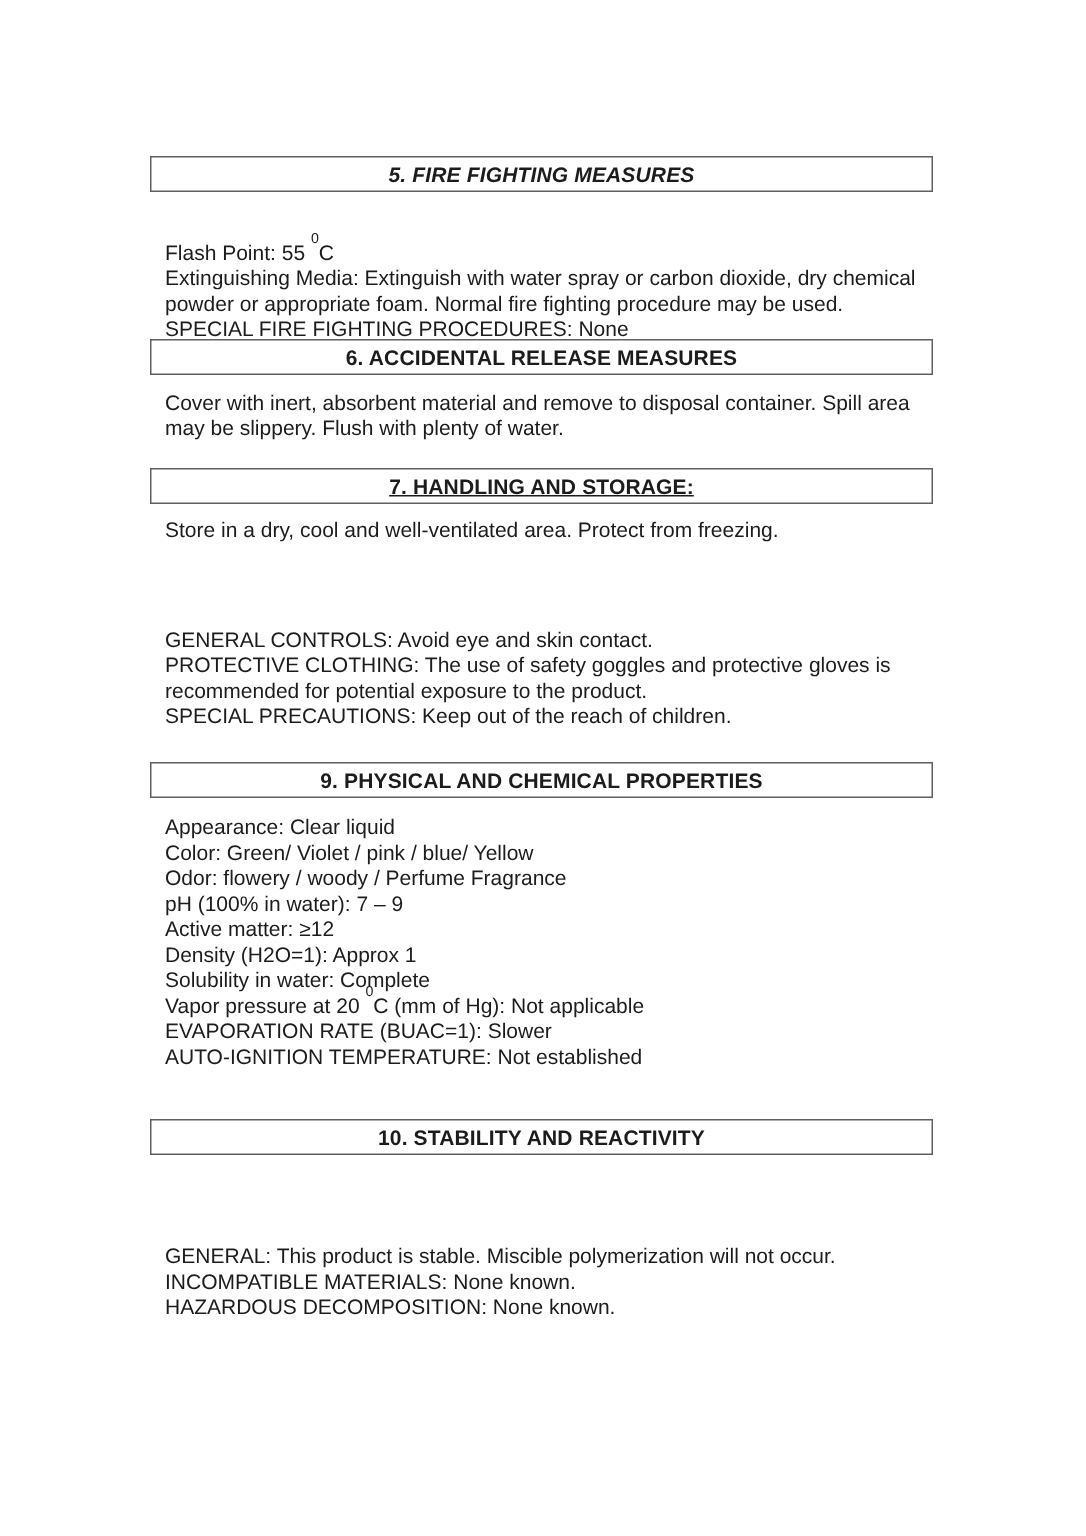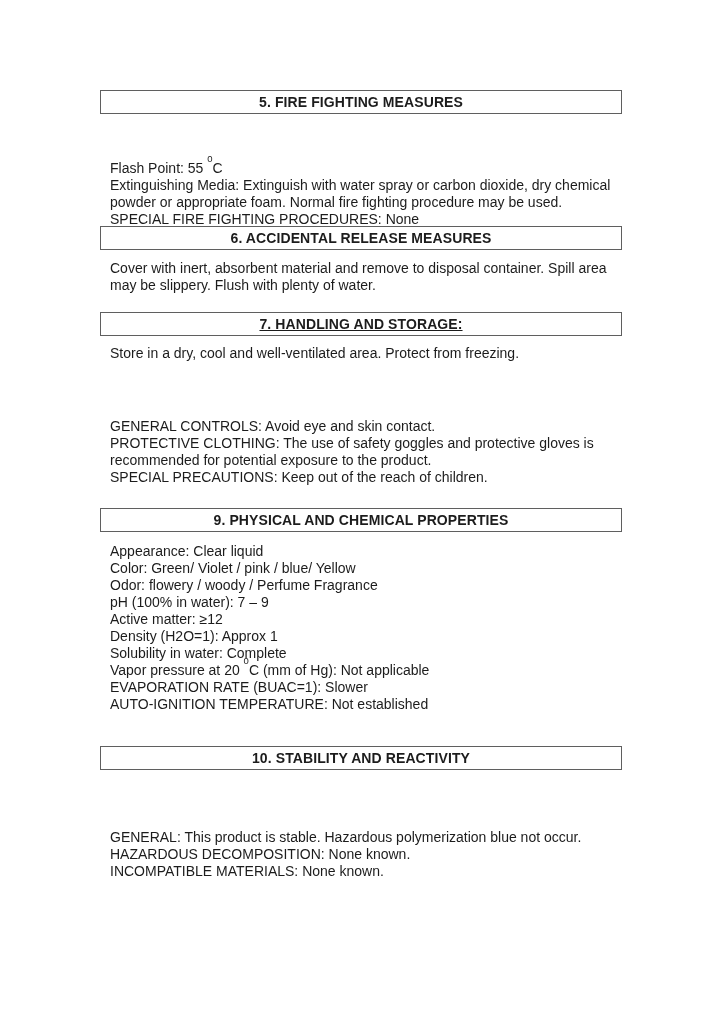--- a/index.html
+++ b/index.html
@@ -46,21 +46,21 @@
   .para {
     white-space: normal;
   }
   sup.deg {
     font-size: 9.5px;
     position: relative;
     top: -5px;
     line-height: 0;
   }
   
-  #hdr-5  { top: 90px; }
+  #hdr-5  { top: 104px; font-style: italic; }
   #body-5 { top: 118px; margin-top: 42px; }
   #hdr-6  { top: 226px; }
   #body-6 { top: 260px; }
   #hdr-7  { top: 312px; text-decoration: underline; }
   #body-7 { top: 345px; }
   #hdr-8  { top: 382px; }
   #body-8 { top: 418px; }
   #hdr-9  { top: 508px; }
   #body-9 { top: 543px; }
   #hdr-10 { top: 746px; }
@@ -113,18 +113,18 @@
     <div class="line">Solubility in water: Complete</div>
     <div class="line"><span>Vapor pressure at 20 </span><sup class="deg">0</sup><span>C (mm of Hg): Not applicable</span></div>
     <div class="line">EVAPORATION RATE (BUAC=1): Slower</div>
     <div class="line">AUTO-IGNITION TEMPERATURE: Not established</div>
   </div>
 
   <div class="hdr-box" id="hdr-10">
     <span class="hdr-title">10. STABILITY AND REACTIVITY</span>
   </div>
   <div class="sec-body" id="body-10">
-    <div class="line">GENERAL: This product is stable. Hazardous polymerization blue not occur.</div>
+    <div class="line">GENERAL: This product is stable. Miscible polymerization will not occur.</div>
+    <div class="line">INCOMPATIBLE MATERIALS: None known.</div>
     <div class="line">HAZARDOUS DECOMPOSITION: None known.</div>
-    <div class="line">INCOMPATIBLE MATERIALS: None known.</div>
   </div>
 
 </div>
 
 </body></html>

